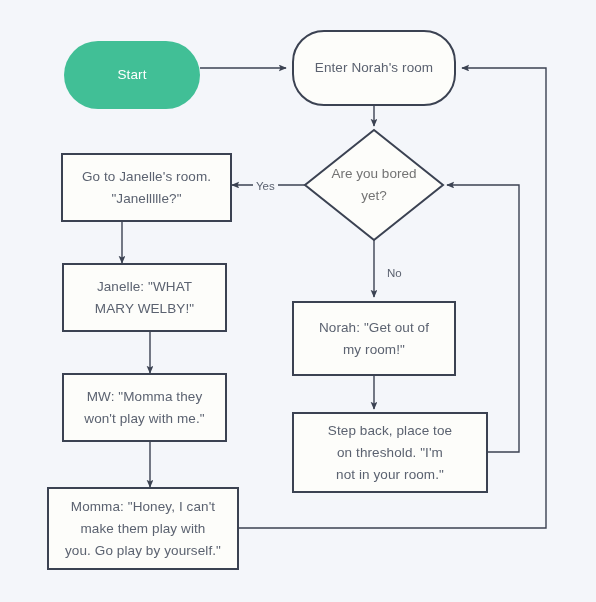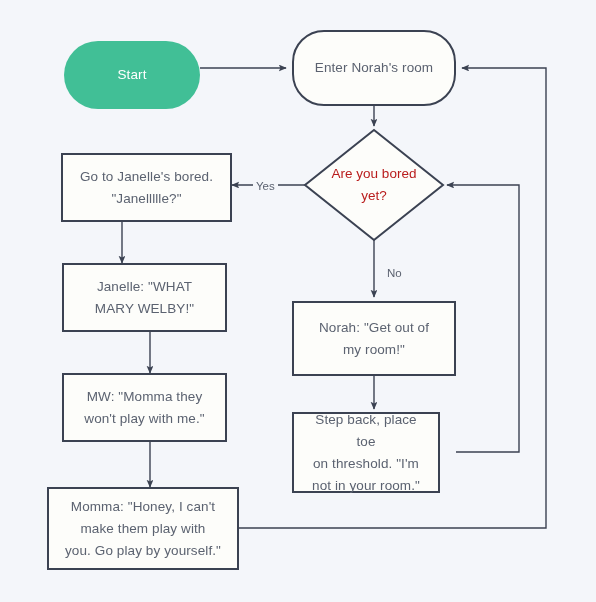--- a/index.html
+++ b/index.html
@@ -50,21 +50,21 @@
     color: #ffffff;
     font-size: 13.5px;
   }
   .node-diamond {
     background: transparent;
     border: none;
   }
   .diamond-label {
     position: relative;
     z-index: 3;
-    color: #b91c1c;
+    color: #737373;
     font-size: 13.5px;
     line-height: 22px;
     white-space: pre-line;
   }
   .edge-label {
     position: absolute;
     color: #5b6270;
     font-size: 11.5px;
     line-height: 14px;
     background: #f4f6fa;
@@ -114,21 +114,21 @@
   <div class="node node-rect" style="left:292px; top:30px; width:164px; height:76px;border-radius:32px;">
     <span class="node-text">Enter Norah's room</span>
   </div>
 
   <div class="node node-diamond" style="left:305px; top:130px; width:138px; height:110px;">
     <span class="diamond-label">Are you bored
 yet?</span>
   </div>
 
   <div class="node node-rect" style="left:61px; top:153px; width:171px; height:69px;">
-    <span class="node-text">Go to Janelle's bored.
+    <span class="node-text">Go to Janelle's room.
 "Janellllle?"</span>
   </div>
 
   <div class="node node-rect" style="left:62px; top:263px; width:165px; height:69px;">
     <span class="node-text">Janelle: "WHAT
 MARY WELBY!"</span>
   </div>
 
   <div class="node node-rect" style="left:62px; top:373px; width:165px; height:69px;">
     <span class="node-text">MW: "Momma they
@@ -139,21 +139,21 @@
     <span class="node-text">Momma: "Honey, I can't
 make them play with
 you. Go play by yourself."</span>
   </div>
 
   <div class="node node-rect" style="left:292px; top:301px; width:164px; height:75px;">
     <span class="node-text">Norah: "Get out of
 my room!"</span>
   </div>
 
-  <div class="node node-rect" style="left:292px; top:412px; width:148px; height:81px;">
+  <div class="node node-rect" style="left:292px; top:412px; width:196px; height:81px;">
     <span class="node-text">Step back, place toe
 on threshold. "I'm
 not in your room."</span>
   </div>
 
   <div class="edge-label" style="left:253px; top:178px;">
     <span>Yes</span>
   </div>
 
   <div class="edge-label" style="left:384px; top:265px;">

